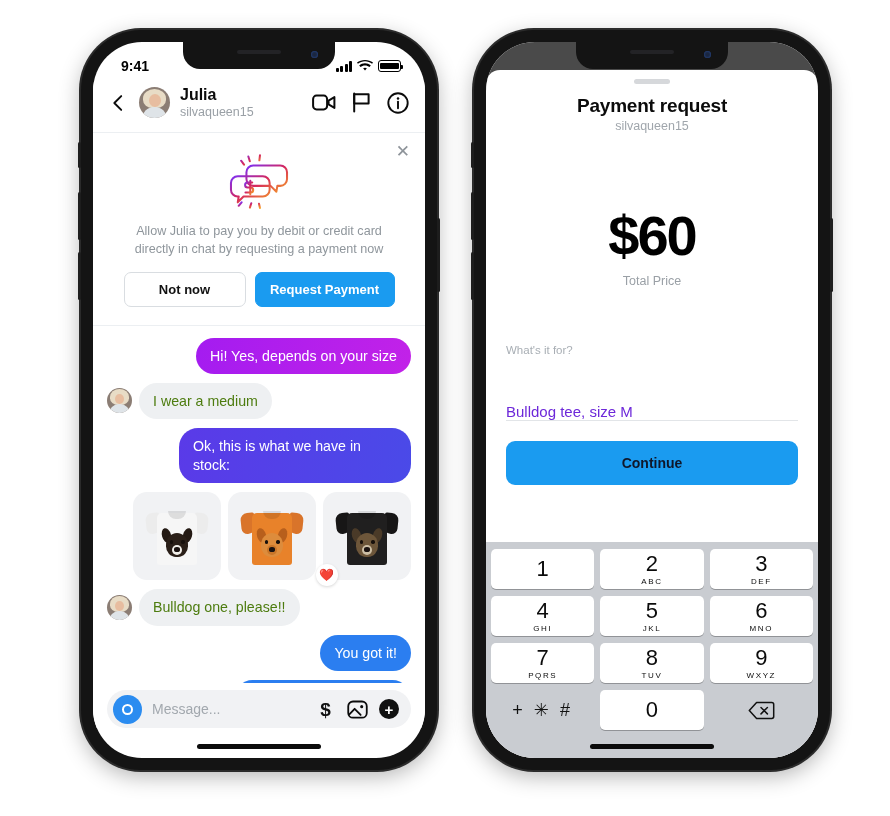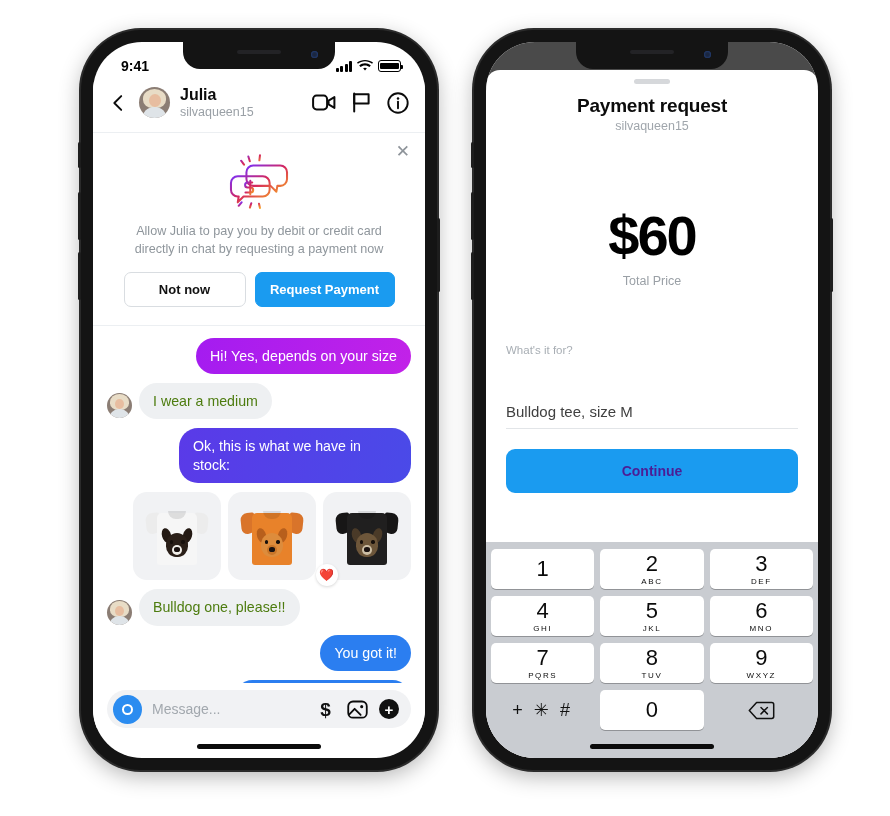--- a/index.html
+++ b/index.html
@@ -153,21 +153,21 @@
   .btn-primary {
     background: #1a9bf0; color: #fff; border: 1px solid #1a9bf0; width: 140px;
   }
 
   
   .thread {
     padding: 12px 14px 8px;
     display: flex; flex-direction: column; gap: 9px;
     overflow: hidden;
   }
-  .row { display: flex; align-items: flex-end; gap: 7px; }
+  .row { display: flex; align-items: center; gap: 7px; }
   .row.out { justify-content: flex-end; }
   .row.in  { justify-content: flex-start; }
   .sm-avatar {
     width: 25px; height: 25px; border-radius: 50%;
     flex: 0 0 auto; overflow: hidden; position: relative;
     background: #8b7d74; margin-bottom: 1px;
   }
   .sm-avatar .hair {
     position:absolute; left:3px; top:1px; width:19px; height:16px;
     border-radius: 50% 50% 42% 42%; background:#e8dcc6;
@@ -295,27 +295,27 @@
   }
   .sheet-sub {
     text-align: center; font-size: 12.5px; color: #a0a6ac; margin-top: 2px;
   }
   .amount-wrap { text-align: center; margin-top: 70px; }
   .amount { font-size: 56px; font-weight: bold; color: #000; letter-spacing: -2px; }
   .amount-label { font-size: 12.5px; color: #9aa0a6; margin-top: 6px; }
   .field-wrap { margin: 56px 20px 0; }
   .field-label { font-size: 11.5px; color: #a8aeb4; margin-bottom: 4px; }
   .field-value {
-    font-size: 15px; color: #404040; padding-bottom: 8px;
+    font-size: 15px; color: #6d28d9; padding-bottom: 0;
     border-bottom: 1px solid #e2e5e8;
     margin-top: 47px;
   }
   .continue-btn {
     margin: 20px 20px 0; height: 44px; border-radius: 9px;
-    background: #1a9bf0; color: #4c1d95; font-size: 14px; font-weight: bold;
+    background: #1a9bf0; color: #0f172a; font-size: 14px; font-weight: bold;
     display: flex; align-items: center; justify-content: center; cursor: pointer;
   }
 
   
   .keypad {
     margin-top: auto; background: #c9ccd1;
     padding: 7px 5px 28px; display: grid;
     grid-template-columns: repeat(3, 1fr);
     gap: 7px 6px;
   }

